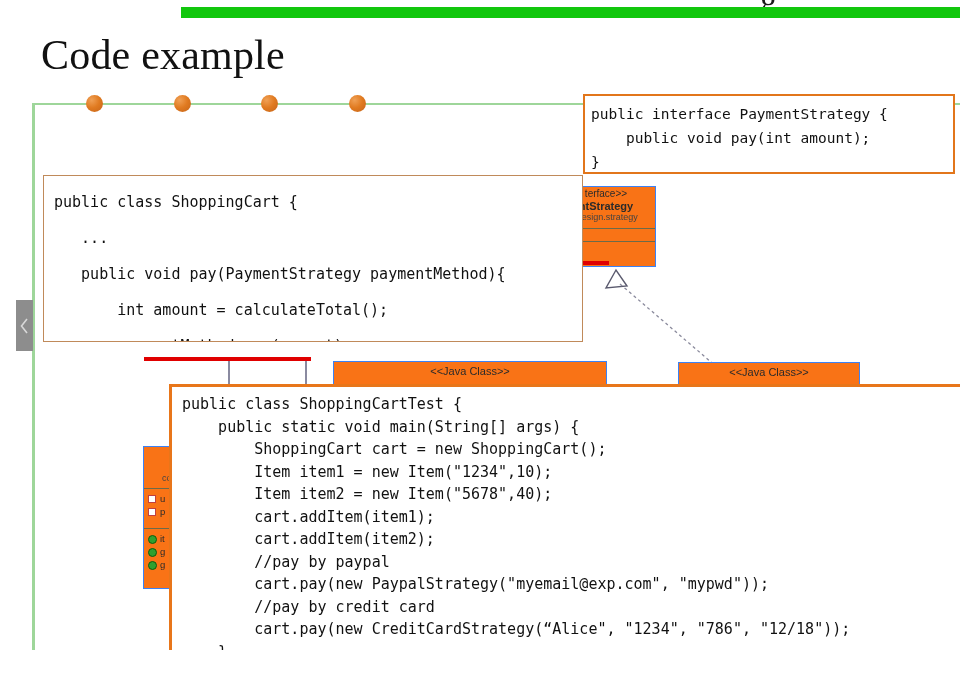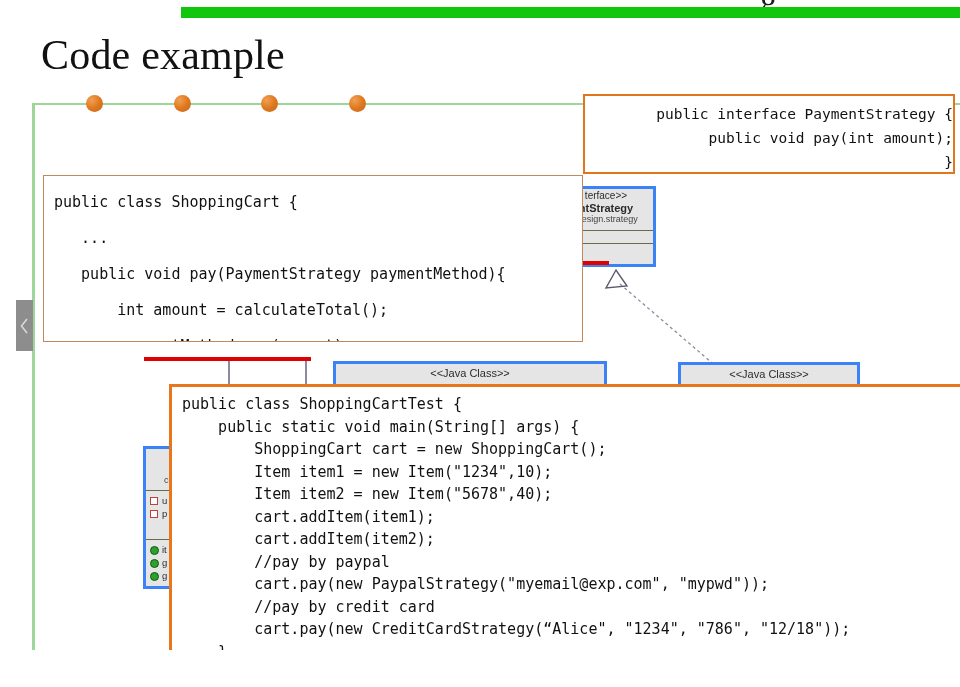--- a/index.html
+++ b/index.html
@@ -49,22 +49,22 @@
   .nav-prev{
     position:absolute;left:0;top:300px;width:17px;height:51px;
     background:#8d8d8d;
     display:flex;align-items:center;justify-content:center;
   }
   .nav-prev svg{display:block;}
 
   
   .uml-box{
     position:absolute;
-    background:#e5e5e5;
-    border:3px solid #3b82f6;
+    background:#f97316;
+    border:1px solid #3b82f6;
     box-sizing:border-box;
     font-family:"Liberation Sans", sans-serif;
     font-size:10px;color:#2b2b2b;
   }
   .uml-stereo{text-align:center;font-size:10px;line-height:12px;padding-top:1px;}
   .uml-name{text-align:center;font-weight:bold;font-size:11px;line-height:12px;}
   .uml-pkg{text-align:center;font-size:9px;line-height:11px;color:#444;}
   .uml-sep{border-top:1px solid #6b6b4a;}
   .uml-member{font-size:9.5px;line-height:13px;padding-left:4px;white-space:nowrap;}
   .red-underline{position:absolute;background:#e00000;height:4px;}
@@ -82,21 +82,20 @@
     color:#111111;
     white-space:pre;
     box-sizing:border-box;
     overflow:hidden;
   }
   #code-interface{
     left:567px;top:94px;width:372px;height:80px;
     border:2px solid #e2761b;
     font-size:14.5px;line-height:24px;
     padding:6px 0 0 6px;
-    text-align:right;
   }
   #code-cart{
     left:27px;top:175px;width:540px;height:167px;
     border:1px solid #c08a5a;
     font-size:15px;line-height:36px;
     padding:8px 0 0 10px;
   }
   #code-test{
     left:153px;top:384px;width:795px;height:303px;
     border:3px solid #e8761a;
@@ -155,21 +154,21 @@
     <div style="height:26px;"></div>
     <div class="uml-pkg" style="text-align:left;padding-left:18px;">com.</div>
     <div class="uml-sep" style="margin-top:4px;">
       <div class="uml-member" style="padding-top:3px;">
         <span class="bullet-red"></span><span>u</span>
       </div>
       <div class="uml-member">
         <span class="bullet-red"></span><span>p</span>
       </div>
     </div>
-    <div class="uml-sep" style="margin-top:19px;">
+    <div class="uml-sep" style="margin-top:10px;">
       <div class="uml-member" style="padding-top:3px;">
         <span class="bullet-green"></span><span>it</span>
       </div>
       <div class="uml-member">
         <span class="bullet-green"></span><span>g</span>
       </div>
       <div class="uml-member">
         <span class="bullet-green"></span><span>g</span>
       </div>
     </div>

